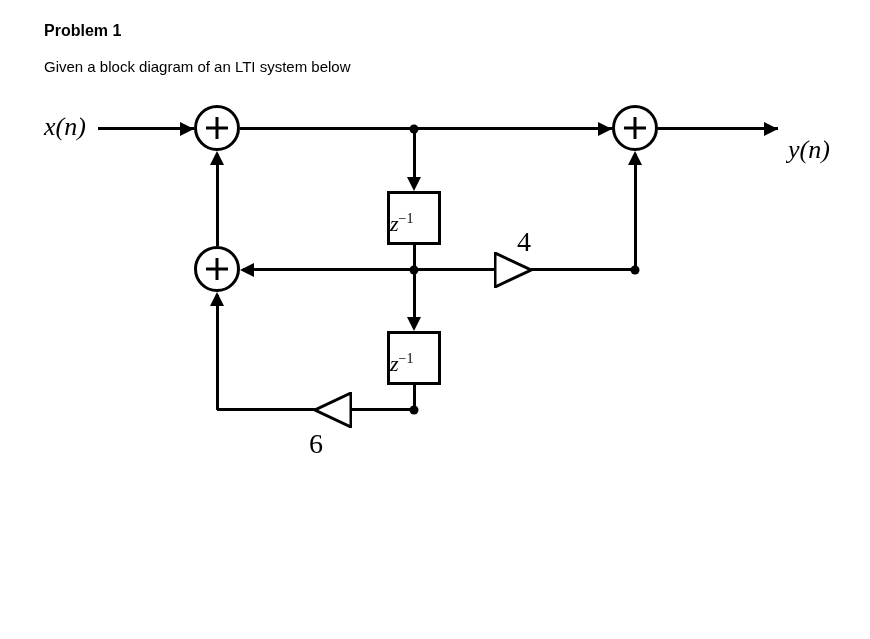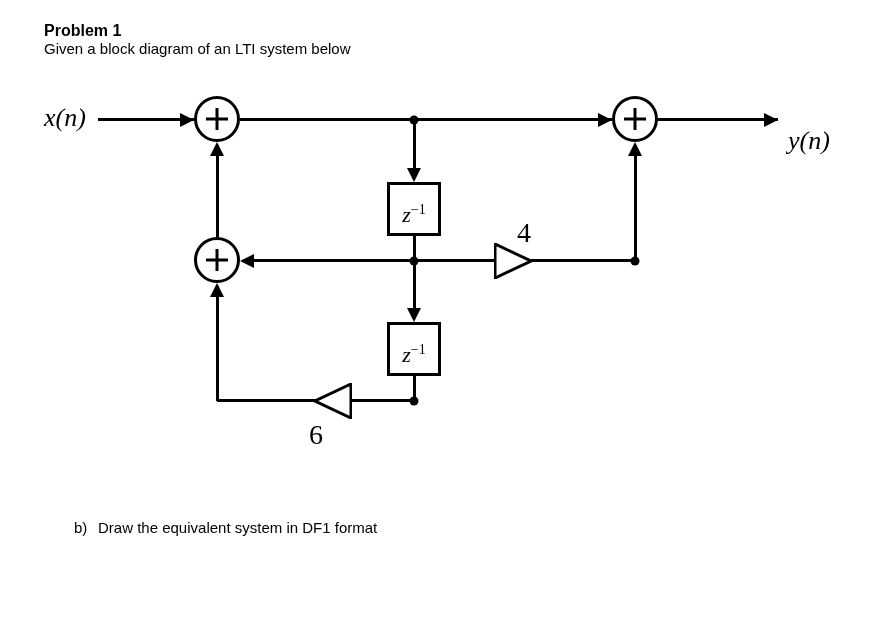--- a/index.html
+++ b/index.html
@@ -7,24 +7,25 @@
       font-family: Arial, sans-serif;
       background: #fff;
       width: 870px;
       height: 639px;
       padding: 22px 44px;
       position: relative;
     }
     .title {
       font-weight: bold;
       font-size: 16px;
+      margin-bottom: 18px;
     }
     .prompt {
       font-size: 15px;
-      margin-bottom: 22px;
+      margin-bottom: 13px;
     }
     .diagram {
       position: relative;
       width: 780px;
       height: 440px;
     }
     .io-label {
       position: absolute;
       font-family: 'Times New Roman', serif;
       font-style: italic;
@@ -54,21 +55,20 @@
     }
     .delay {
       position: absolute;
       width: 54px;
       height: 54px;
       border: 3px solid #000;
       background: #fff;
       font-family: 'Times New Roman', serif;
       font-style: italic;
       font-size: 22px;
-      text-align: center;
       line-height: 50px;
     }
     .delay sup {
       font-size: 14px;
       font-style: normal;
       vertical-align: super;
     }
     .gain-label {
       position: absolute;
       font-family: 'Times New Roman', serif;
@@ -211,14 +211,13 @@
         <polygon points="37,1 37,35 1,18" fill="#fff" stroke="#000" stroke-width="3"></polygon>
       </svg>
   </div>
   <span class="gain-label" style="left:265px; top:340px;">6</span>
   <div class="hline" style="left:173px; top:320px; width:98px;"></div>
   <div class="vline" style="left:171.5px; top:207px; height:115px;"></div>
   <div class="arrow-u" style="left:173px; top:204px;"></div>
 </div>
 
 <ol class="questions">
-  <li><span class="ql">b)</span><span>Draw the equivalent system in DF1 format</span></li>
 </ol>
 
 </body></html>

